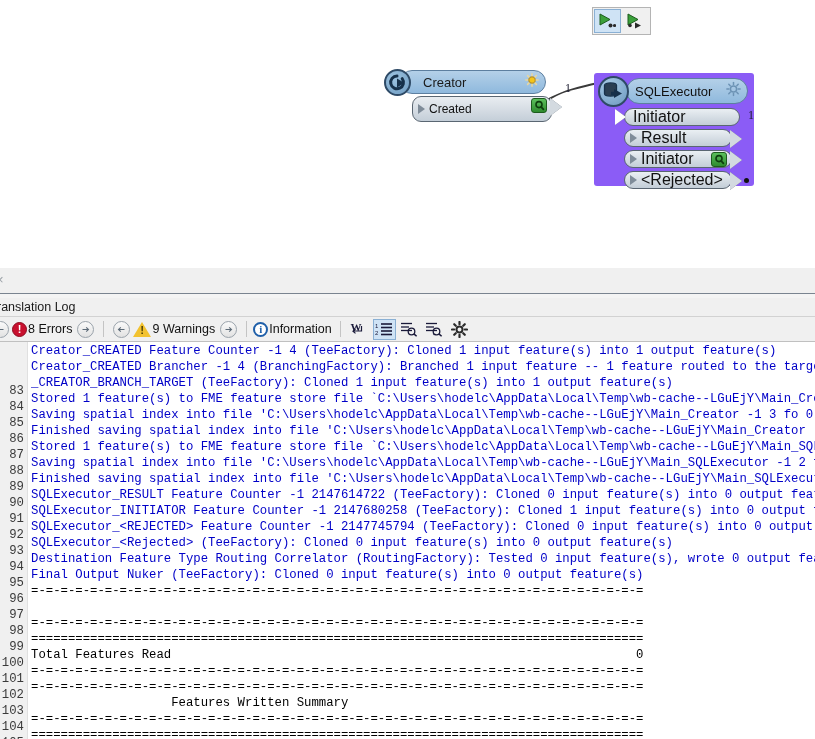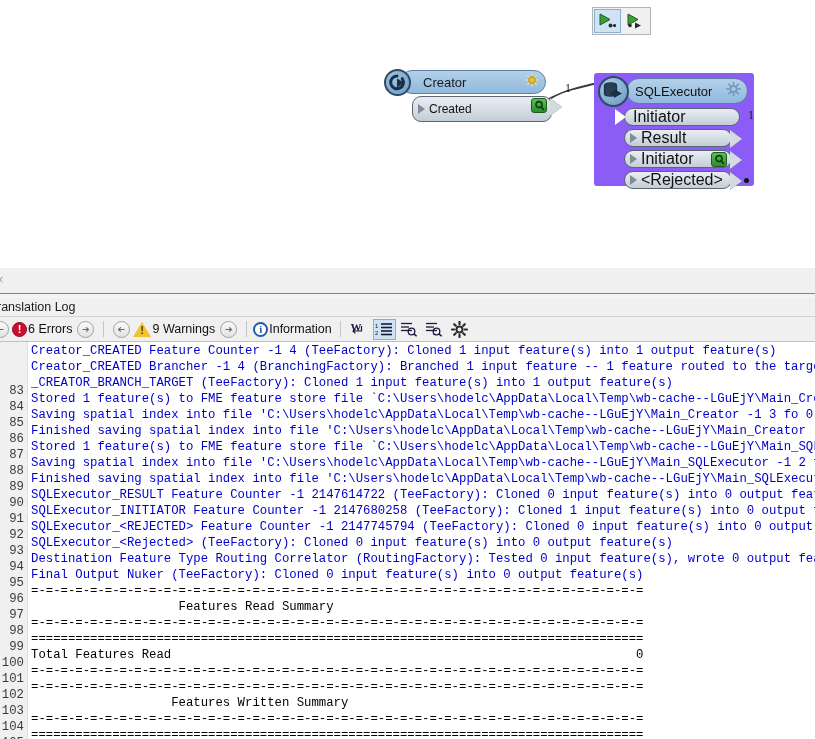--- a/index.html
+++ b/index.html
@@ -524,21 +524,21 @@
 
   <div id="log-toolbar">
 
     <div class="tb-item">
       <span class="nav-circle" style="margin-left:-8px;">
         <svg width="9" height="9" viewBox="0 0 9 9">
             <path d="M7.5 4.5 H1.8 M3.8 2.3 L1.5 4.5 L3.8 6.7" stroke="#5d6b78" stroke-width="1.1" fill="none"></path>
           </svg>
       </span>
       <span class="icon-err">!</span>
-      <span class="sev-label">6 Errors</span>
+      <span class="sev-label">8 Errors</span>
       <span class="nav-circle">
         <svg width="9" height="9" viewBox="0 0 9 9">
             <path d="M1.5 4.5 H7.2 M5.2 2.3 L7.5 4.5 L5.2 6.7" stroke="#5d6b78" stroke-width="1.1" fill="none"></path>
           </svg>
       </span>
     </div>
     <span class="tb-divider"></span>
 
     <div class="tb-item">
       <span class="nav-circle">
@@ -632,21 +632,21 @@
         <div class="log-row"><span class="log-num">89</span><span class="log-text blue">Stored 1 feature(s) to FME feature store file `C:\Users\hodelc\AppData\Local\Temp\wb-cache--LGuEjY\Main_SQLExecu</span></div>
         <div class="log-row"><span class="log-num">90</span><span class="log-text blue">Saving spatial index into file 'C:\Users\hodelc\AppData\Local\Temp\wb-cache--LGuEjY\Main_SQLExecutor -1 2 fo 1 I</span></div>
         <div class="log-row"><span class="log-num">91</span><span class="log-text blue">Finished saving spatial index into file 'C:\Users\hodelc\AppData\Local\Temp\wb-cache--LGuEjY\Main_SQLExecutor -1</span></div>
         <div class="log-row"><span class="log-num">92</span><span class="log-text blue">SQLExecutor_RESULT Feature Counter -1 2147614722 (TeeFactory): Cloned 0 input feature(s) into 0 output feature(s</span></div>
         <div class="log-row"><span class="log-num">93</span><span class="log-text blue">SQLExecutor_INITIATOR Feature Counter -1 2147680258 (TeeFactory): Cloned 1 input feature(s) into 0 output featur</span></div>
         <div class="log-row"><span class="log-num">94</span><span class="log-text blue">SQLExecutor_&lt;REJECTED&gt; Feature Counter -1 2147745794 (TeeFactory): Cloned 0 input feature(s) into 0 output featu</span></div>
         <div class="log-row"><span class="log-num">95</span><span class="log-text blue">SQLExecutor_&lt;Rejected&gt; (TeeFactory): Cloned 0 input feature(s) into 0 output feature(s)</span></div>
         <div class="log-row"><span class="log-num">96</span><span class="log-text blue">Destination Feature Type Routing Correlator (RoutingFactory): Tested 0 input feature(s), wrote 0 output feature(</span></div>
         <div class="log-row"><span class="log-num">97</span><span class="log-text blue">Final Output Nuker (TeeFactory): Cloned 0 input feature(s) into 0 output feature(s)</span></div>
         <div class="log-row"><span class="log-num">98</span><span class="log-text black">=-=-=-=-=-=-=-=-=-=-=-=-=-=-=-=-=-=-=-=-=-=-=-=-=-=-=-=-=-=-=-=-=-=-=-=-=-=-=-=-=-=</span></div>
-        <div class="log-row"><span class="log-num">99</span><span class="log-text black">                    Features Read Summary</span></div>
+        <div class="log-row"><span class="log-num">99</span></div>
         <div class="log-row"><span class="log-num">100</span><span class="log-text black">=-=-=-=-=-=-=-=-=-=-=-=-=-=-=-=-=-=-=-=-=-=-=-=-=-=-=-=-=-=-=-=-=-=-=-=-=-=-=-=-=-=</span></div>
         <div class="log-row"><span class="log-num">101</span><span class="log-text black">===================================================================================</span></div>
         <div class="log-row"><span class="log-num">102</span><span class="log-text black">Total Features Read                                                               0</span></div>
         <div class="log-row"><span class="log-num">103</span><span class="log-text black">=-=-=-=-=-=-=-=-=-=-=-=-=-=-=-=-=-=-=-=-=-=-=-=-=-=-=-=-=-=-=-=-=-=-=-=-=-=-=-=-=-=</span></div>
         <div class="log-row"><span class="log-num">104</span><span class="log-text black">=-=-=-=-=-=-=-=-=-=-=-=-=-=-=-=-=-=-=-=-=-=-=-=-=-=-=-=-=-=-=-=-=-=-=-=-=-=-=-=-=-=</span></div>
         <div class="log-row"><span class="log-num">105</span><span class="log-text black">                   Features Written Summary</span></div>
         <div class="log-row"><span class="log-num">106</span><span class="log-text black">=-=-=-=-=-=-=-=-=-=-=-=-=-=-=-=-=-=-=-=-=-=-=-=-=-=-=-=-=-=-=-=-=-=-=-=-=-=-=-=-=-=</span></div>
         <div class="log-row"><span class="log-num">107</span><span class="log-text black">===================================================================================</span></div>
       </div>
   </div>

